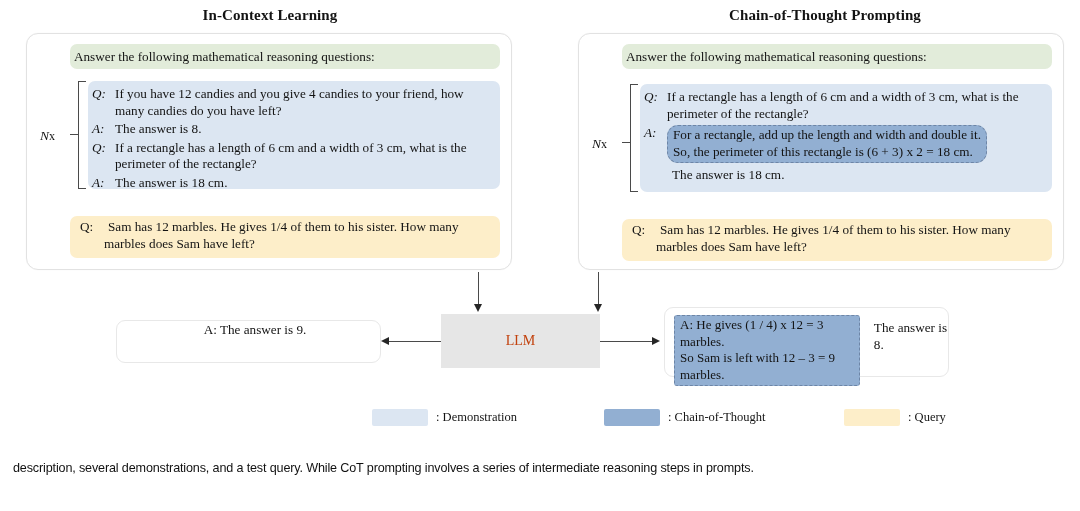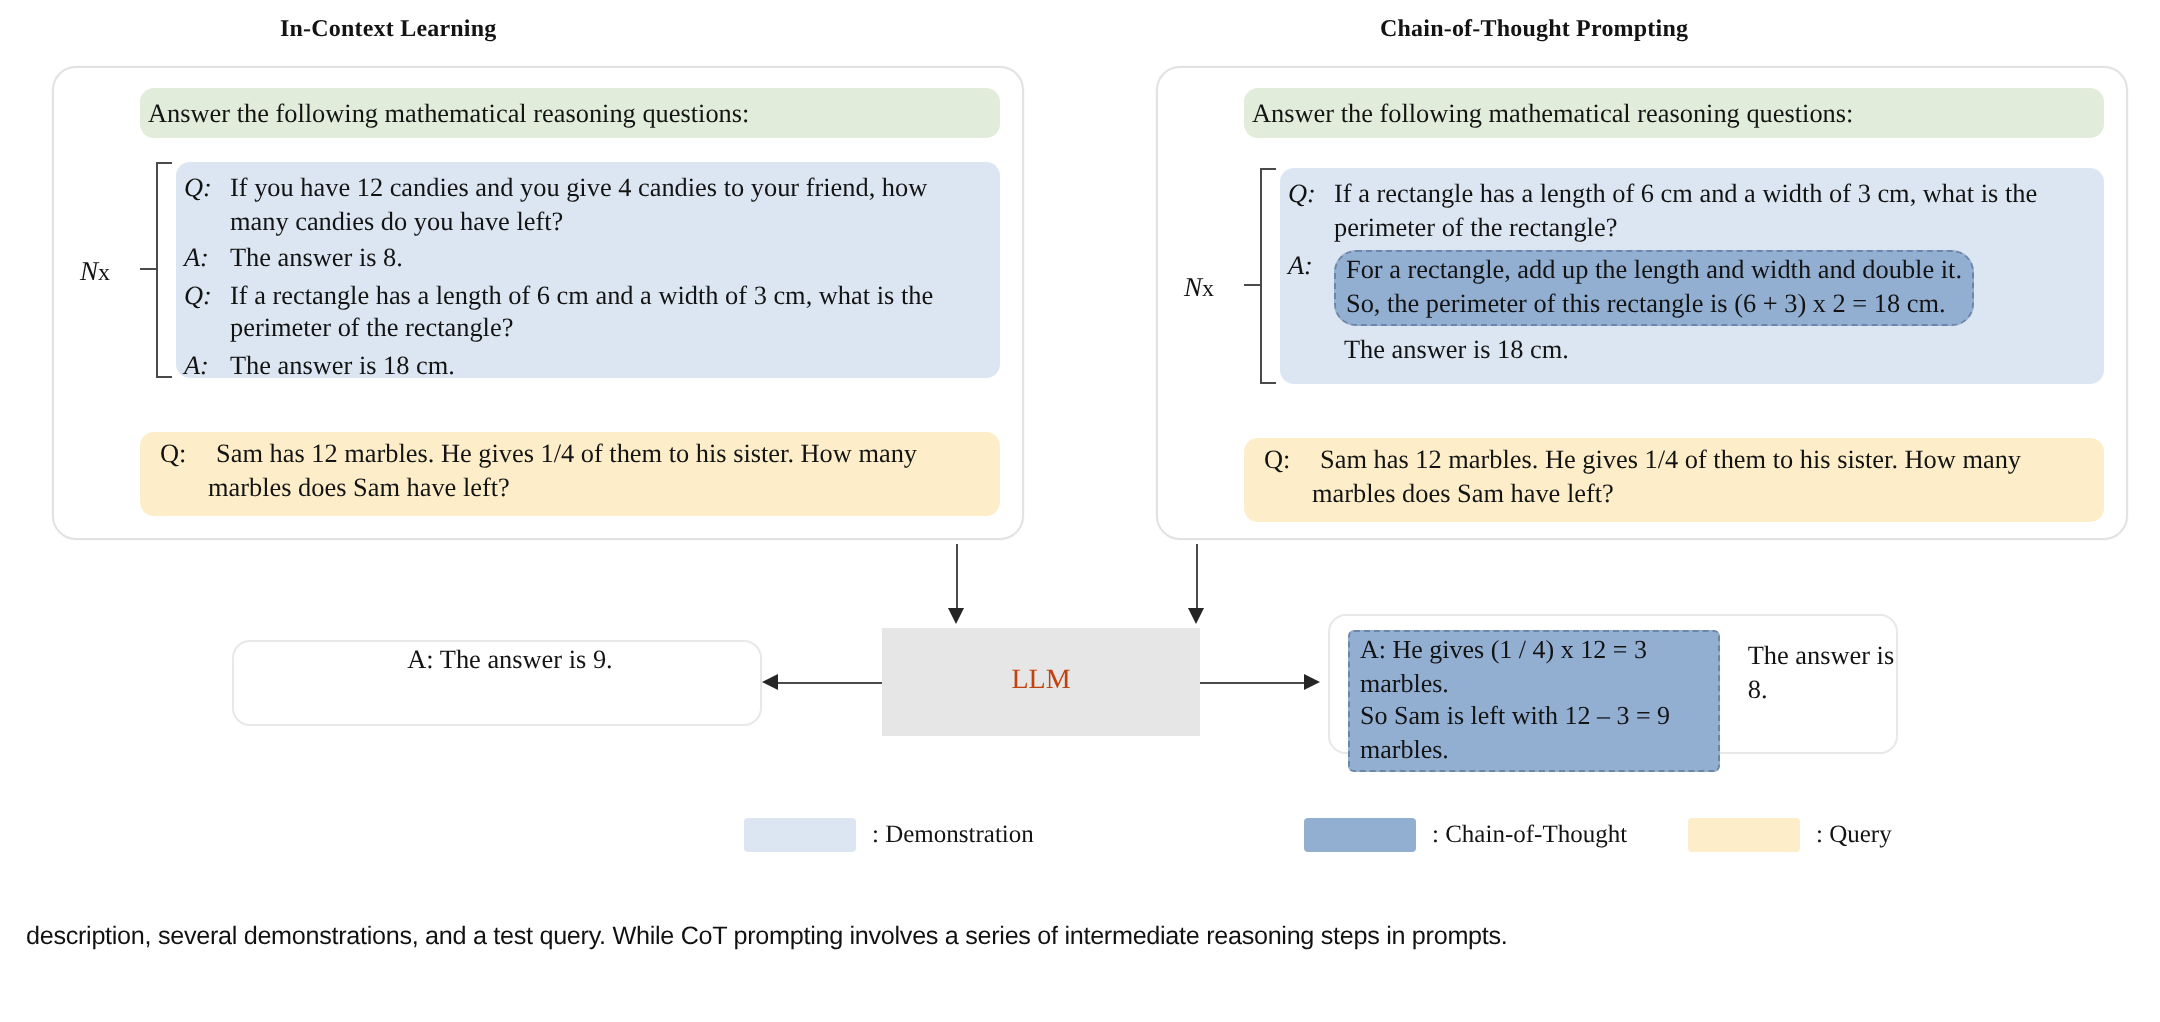--- a/index.html
+++ b/index.html
@@ -6,21 +6,21 @@
   body{
     width:1080px;height:511px;background:#ffffff;
     font-family:"Liberation Serif",serif;color:#131313;
     position:relative;overflow:hidden;
   }
   .stage{position:absolute;left:0;top:0;width:1080px;height:511px;}
   .abs{position:absolute;box-sizing:border-box;}
 
   
   .col-title{
-    font-weight:bold;font-size:12px;text-align:left;
+    font-weight:bold;font-size:15px;text-align:center;
     letter-spacing:.1px;white-space:nowrap;
   }
 
   
   .card{
     background:#fff;border:1px solid #e2e2e2;border-radius:12px;
     box-shadow:0 0 0 .5px rgba(0,0,0,.02);
   }
 
   
@@ -206,21 +206,21 @@
   </div>
 
   <div class="abs" style="left:144px;top:409px;width:790px;height:20px;">
 
 
     <div class="abs" style="left:228px;top:0px;display:flex;align-items:center;gap:8px;">
       <div class="lg-sw" style="background:#dce6f2;"></div>
       <div class="lg-tx">: Demonstration</div>
     </div>
 
-    <div class="abs" style="left:460px;top:0px;display:flex;align-items:center;gap:8px;margin-left:48px;">
+    <div class="abs" style="left:460px;top:0px;display:flex;align-items:center;gap:8px;">
       <div class="lg-sw" style="background:#92afd2;"></div>
       <div class="lg-tx">: Chain-of-Thought</div>
     </div>
 
     <div class="abs" style="left:700px;top:0px;display:flex;align-items:center;gap:8px;">
       <div class="lg-sw" style="background:#fdeec9;"></div>
       <div class="lg-tx">: Query</div>
     </div>
   </div>
 

